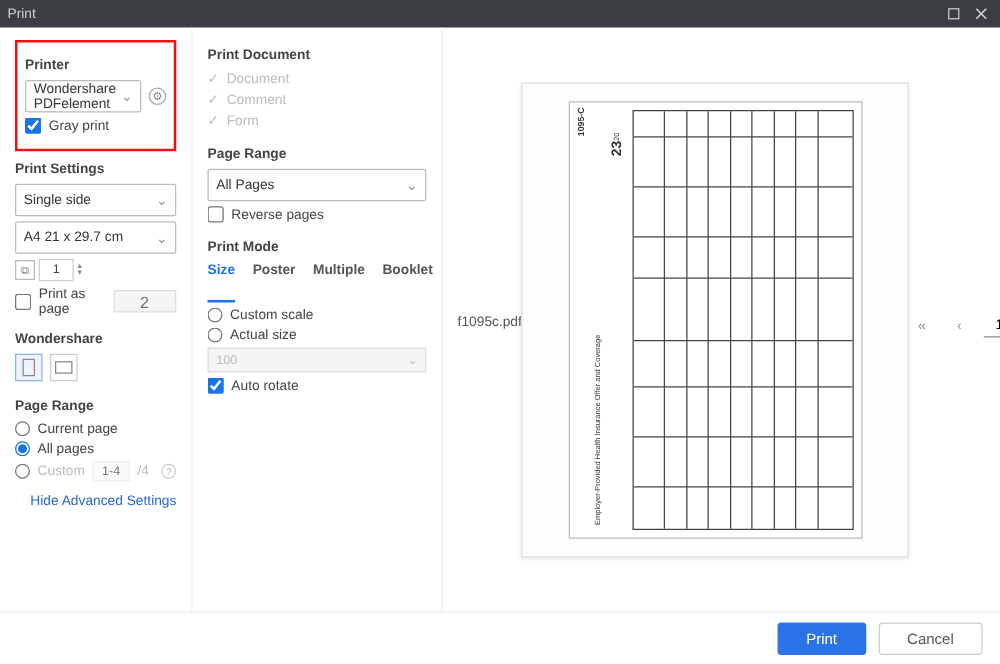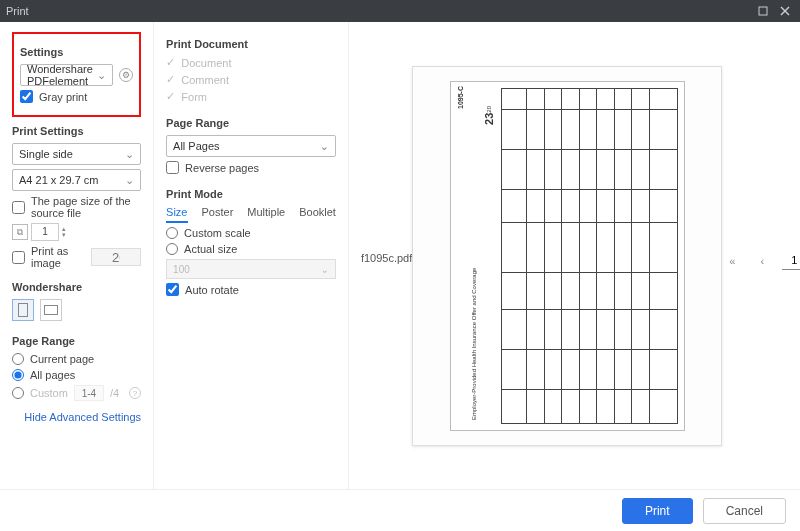--- a/index.html
+++ b/index.html
@@ -7,41 +7,41 @@
   .titlebar { height:22px; background:#3a3d42; color:#d0d0d0; display:flex; align-items:center; padding:0 6px; font-size:11px; }
   .titlebar .spacer { flex:1; }
   .titlebar .winbtn { width:18px; height:18px; display:inline-flex; align-items:center; justify-content:center; margin-left:4px; cursor:pointer; }
   .content { display:flex; height:calc(100% - 22px - 42px); }
   .col { padding:10px 12px; font-size:11px; color:#444; }
   .col1 { width:200px; border-right:1px solid #eee; }
   .col2 { width:200px; border-right:1px solid #eee; }
   .col3 { flex:1; display:flex; flex-direction:row; align-items:center; }
   .section-title { font-weight:600; color:#444; margin:6px 0 6px; font-size:11px; }
   .redbox { border:2px solid #e11; padding:6px 6px 8px; margin-bottom:8px; }
-  .select { width:100%; height:22px; border:1px solid #bbb; border-radius:2px; background:#fff; display:flex; align-items:center; padding:0 6px; font-size:11px; color:#333; position:relative; }
+  .select { width:100%; height:22px; border:1px solid #bbb; border-radius:2px; background:#fff; display:flex; align-items:center; padding:12px 6px; font-size:11px; color:#333; position:relative; }
   .select .chev { margin-left:auto; color:#888; }
   .row { display:flex; align-items:center; gap:6px; margin:4px 0; }
   .gear { width:14px; height:14px; border:1px solid #aaa; border-radius:50%; display:inline-flex; align-items:center; justify-content:center; font-size:9px; color:#888; }
   input[type=checkbox].cb { width:13px; height:13px; accent-color:#1a73e8; margin:0; }
   input[type=checkbox].cb.gray { accent-color:#bbb; }
   input[type=radio].rb { width:12px; height:12px; accent-color:#1a73e8; margin:0; }
   .muted { color:#bbb; }
   .num-input { display:flex; align-items:center; gap:3px; }
   .num-input .box { width:28px; height:18px; border:1px solid #ccc; text-align:center; font-size:10px; line-height:16px; }
   .num-input .stepper { display:flex; flex-direction:column; font-size:7px; line-height:6px; color:#888; }
   .dpi { width:50px; height:18px; border:1px solid #ddd; background:#f5f5f5; color:#ccc; font-size:13px; padding:0 20px; }
   .orient { display:flex; gap:6px; }
   .orient .ob { width:22px; height:22px; border:1px solid #ccc; display:flex; align-items:center; justify-content:center; cursor:pointer; }
   .orient .ob.active { background:#eef3fb; border-color:#8cb3e6; }
   .orient .portrait::before { content:""; width:8px; height:12px; border:1px solid #888; }
   .orient .landscape::before { content:""; width:12px; height:8px; border:1px solid #888; }
   .custom-in { width:30px; height:16px; border:1px solid #eee; background:#fafafa; color:#ccc; font-size:10px; text-align:center; }
   .link { color:#2a67c9; font-size:11px; cursor:pointer; text-align:right; margin-top:10px; }
   .tabs { display:flex; gap:14px; margin:4px 0; font-size:11px; }
-  .tabs .tab { cursor:pointer; padding-bottom:3px; color:#555; }
+  .tabs .tab { cursor:pointer; padding-bottom:18px; color:#555;font-weight:bold; }
   .tabs .tab.active { color:#1a73e8; border-bottom:2px solid #1a73e8; }
   .scalebox { width:100%; height:20px; border:1px solid #ddd; background:#f5f5f5; color:#ccc; font-size:10px; padding:0 6px; display:flex; align-items:center; margin:2px 0 0; }
   .preview-title { font-size:11px; color:#555; margin:10px 0 6px; }
   .preview-frame { width:310px; height:380px; border:1px solid #ddd; box-shadow:0 1px 3px rgba(0,0,0,0.1); display:flex; align-items:center; justify-content:center; background:#fdfdfd; position:relative; }
   .doc { width:235px; height:350px; border:1px solid #bbb; background:#fff; position:relative; overflow:hidden; }
   .doc .hdr { position:absolute; left:6px; top:4px; font-size:7px; writing-mode:vertical-rl; transform:rotate(180deg); font-weight:bold; color:#333; }
   .doc .sub { position:absolute; left:20px; top:8px; font-size:6px; writing-mode:vertical-rl; transform:rotate(180deg); color:#333; height:330px; }
   .doc .yr { position:absolute; left:32px; top:24px; writing-mode:vertical-rl; transform:rotate(180deg); color:#333; }
   .doc .yr .y2 { font-size:11px; font-weight:bold; }
   .doc .yr .y4 { font-size:6px; }
@@ -73,21 +73,21 @@
         <line x1="1" y1="1" x2="9" y2="9" stroke="#ccc" stroke-width="1.4"></line>
         <line x1="9" y1="1" x2="1" y2="9" stroke="#ccc" stroke-width="1.4"></line>
       </svg>
   </span>
 </div>
 
 <div class="content">
 
   <div class="col col1">
     <div class="redbox">
-      <div class="section-title">Settings</div>
+      <div class="section-title">Printer</div>
       <div class="row">
         <div class="select" style="flex:1">
           <span>Wondershare PDFelement</span>
           <span class="chev">⌄</span>
         </div>
         <span class="gear">⚙</span>
       </div>
       <div class="row">
         <input type="checkbox" class="cb" checked="" style="">
         <span>Gray print</span>
@@ -95,36 +95,32 @@
     </div>
 
     <div class="section-title">Print Settings</div>
     <div class="select" style="margin-bottom:4px">
       <span>Single side</span>
       <span class="chev">⌄</span>
     </div>
     <div class="select">
       <span>A4 21 x 29.7 cm</span>
       <span class="chev">⌄</span>
-    </div>
-    <div class="row">
-      <input type="checkbox" class="cb gray" style="">
-      <span>The page size of the source file</span>
     </div>
     <div class="row num-input">
       <span style="width:16px;height:16px;border:1px solid #bbb;display:inline-flex;align-items:center;justify-content:center;font-size:9px;color:#888">⧉</span>
       <div class="box">1</div>
       <div class="stepper">
           <span>▴</span>
           <span>▾</span>
         </div>
     </div>
     <div class="row">
       <input type="checkbox" class="cb gray" style="">
-      <span>Print as image</span>
+      <span>Print as page</span>
       <input class="dpi" disabled="" placeholder="200dpi" style="">
     </div>
 
     <div class="section-title" style="margin-top:12px">Wondershare</div>
     <div class="orient">
       <div class="ob portrait active"></div>
       <div class="ob landscape"></div>
     </div>
 
     <div class="section-title" style="margin-top:14px">Page Range</div>

